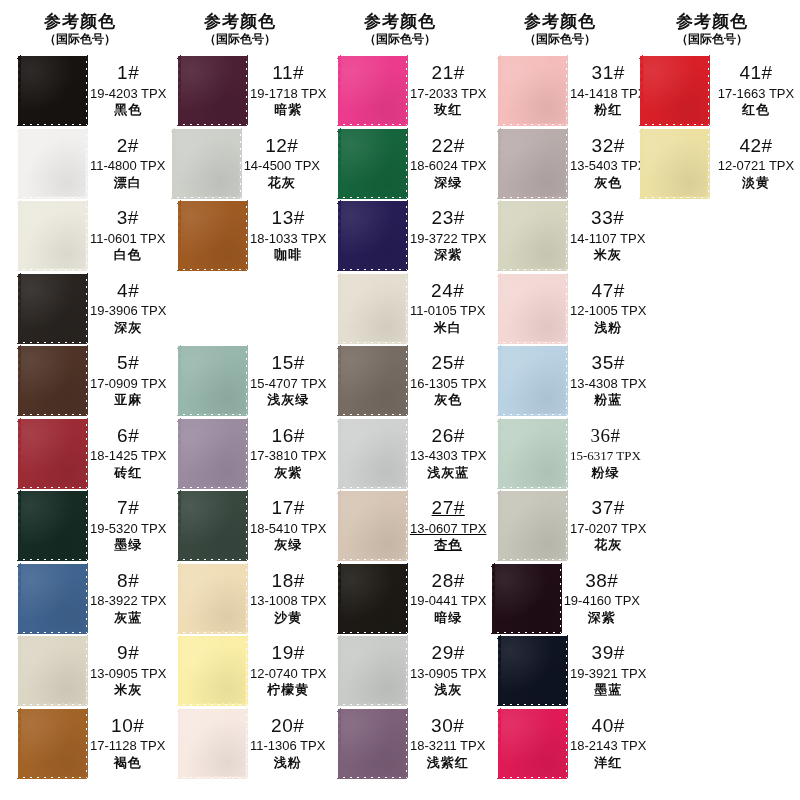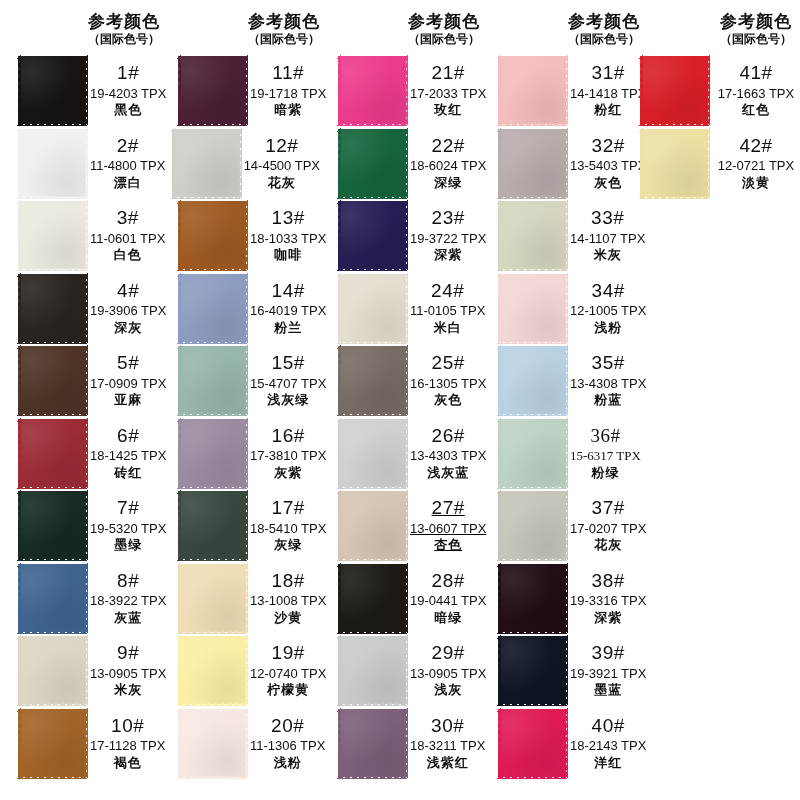--- a/index.html
+++ b/index.html
@@ -12,21 +12,21 @@
   #page {
     position: relative;
     width: 800px; height: 800px;
     background: #ffffff;
     overflow: hidden;
   }
 
   
   .col-header {
     position: absolute;
-    text-align: right;
+    text-align: center;
     width: 160px;
     color: #111111;
   }
   .col-header .ch-title {
     font-size: 17px;
     font-weight: bold;
     line-height: 20px;
     letter-spacing: 1px;
     white-space: nowrap;
   }
@@ -279,32 +279,20 @@
         <div class="sw-fill"></div>
         <div class="sw-side l" style="background-image: radial-gradient(3.2px at 5px 3.5px, rgb(159, 90, 34) 98%, rgba(0, 0, 0, 0) 100%);"></div>
         <div class="sw-side r" style="background-image: radial-gradient(3.2px at 5px 3.5px, rgb(159, 90, 34) 98%, rgba(0, 0, 0, 0) 100%);"></div>
       </div>
       <div class="swatch-text">
         <div class="st-no">13#</div>
         <div class="st-code">18-1033  TPX</div>
         <div class="st-name">咖啡</div>
       </div>
     </div>
-    <div class="swatch-row" style="left: 160px; top: 272.5px;">
-      <div class="swatch" id="sw1_3" style="background: rgb(141, 156, 193); margin-left: 18px;">
-        <div class="sw-fill"></div>
-        <div class="sw-side l" style="background-image: radial-gradient(3.2px at 5px 3.5px, rgb(141, 156, 193) 98%, rgba(0, 0, 0, 0) 100%);"></div>
-        <div class="sw-side r" style="background-image: radial-gradient(3.2px at 5px 3.5px, rgb(141, 156, 193) 98%, rgba(0, 0, 0, 0) 100%);"></div>
-      </div>
-      <div class="swatch-text">
-        <div class="st-no">14#</div>
-        <div class="st-code">16-4019  TPX</div>
-        <div class="st-name">粉兰</div>
-      </div>
-    </div>
     <div class="swatch-row" style="left: 160px; top: 345px;">
       <div class="swatch" id="sw1_4" style="background: rgb(151, 182, 172); margin-left: 18px;">
         <div class="sw-fill"></div>
         <div class="sw-side l" style="background-image: radial-gradient(3.2px at 5px 3.5px, rgb(151, 182, 172) 98%, rgba(0, 0, 0, 0) 100%);"></div>
         <div class="sw-side r" style="background-image: radial-gradient(3.2px at 5px 3.5px, rgb(151, 182, 172) 98%, rgba(0, 0, 0, 0) 100%);"></div>
       </div>
       <div class="swatch-text">
         <div class="st-no">15#</div>
         <div class="st-code">15-4707  TPX</div>
         <div class="st-name">浅灰绿</div>
@@ -534,21 +522,21 @@
         <div class="st-name">米灰</div>
       </div>
     </div>
     <div class="swatch-row" style="left: 480px; top: 272.5px;">
       <div class="swatch" id="sw3_3" style="background: rgb(243, 215, 212); margin-left: 18px;">
         <div class="sw-fill"></div>
         <div class="sw-side l" style="background-image: radial-gradient(3.2px at 5px 3.5px, rgb(243, 215, 212) 98%, rgba(0, 0, 0, 0) 100%);"></div>
         <div class="sw-side r" style="background-image: radial-gradient(3.2px at 5px 3.5px, rgb(243, 215, 212) 98%, rgba(0, 0, 0, 0) 100%);"></div>
       </div>
       <div class="swatch-text">
-        <div class="st-no">34#</div>
+        <div class="st-no">47#</div>
         <div class="st-code">12-1005  TPX</div>
         <div class="st-name">浅粉</div>
       </div>
     </div>
     <div class="swatch-row" style="left: 480px; top: 345px;">
       <div class="swatch" id="sw3_4" style="background: rgb(185, 210, 227); margin-left: 18px;">
         <div class="sw-fill"></div>
         <div class="sw-side l" style="background-image: radial-gradient(3.2px at 5px 3.5px, rgb(185, 210, 227) 98%, rgba(0, 0, 0, 0) 100%);"></div>
         <div class="sw-side r" style="background-image: radial-gradient(3.2px at 5px 3.5px, rgb(185, 210, 227) 98%, rgba(0, 0, 0, 0) 100%);"></div>
       </div>
@@ -575,29 +563,29 @@
         <div class="sw-fill"></div>
         <div class="sw-side l" style="background-image: radial-gradient(3.2px at 5px 3.5px, rgb(198, 197, 185) 98%, rgba(0, 0, 0, 0) 100%);"></div>
         <div class="sw-side r" style="background-image: radial-gradient(3.2px at 5px 3.5px, rgb(198, 197, 185) 98%, rgba(0, 0, 0, 0) 100%);"></div>
       </div>
       <div class="swatch-text">
         <div class="st-no">37#</div>
         <div class="st-code">17-0207  TPX</div>
         <div class="st-name">花灰</div>
       </div>
     </div>
-    <div class="swatch-row" style="left: 480px; top: 562.5px;">
+    <div class="swatch-row" style="left: 480px; top: 562.5px; justify-content: flex-end;">
       <div class="swatch" id="sw3_7" style="background: rgb(32, 13, 22); margin-left: 18px;">
         <div class="sw-fill"></div>
         <div class="sw-side l" style="background-image: radial-gradient(3.2px at 5px 3.5px, rgb(32, 13, 22) 98%, rgba(0, 0, 0, 0) 100%);"></div>
         <div class="sw-side r" style="background-image: radial-gradient(3.2px at 5px 3.5px, rgb(32, 13, 22) 98%, rgba(0, 0, 0, 0) 100%);"></div>
       </div>
       <div class="swatch-text">
         <div class="st-no">38#</div>
-        <div class="st-code">19-3316  TPX</div>
+        <div class="st-code">19-4160  TPX</div>
         <div class="st-name">深紫</div>
       </div>
     </div>
     <div class="swatch-row" style="left: 480px; top: 635px;">
       <div class="swatch" id="sw3_8" style="background: rgb(15, 20, 35); margin-left: 18px;">
         <div class="sw-fill"></div>
         <div class="sw-side l" style="background-image: radial-gradient(3.2px at 5px 3.5px, rgb(15, 20, 35) 98%, rgba(0, 0, 0, 0) 100%);"></div>
         <div class="sw-side r" style="background-image: radial-gradient(3.2px at 5px 3.5px, rgb(15, 20, 35) 98%, rgba(0, 0, 0, 0) 100%);"></div>
       </div>
       <div class="swatch-text">

